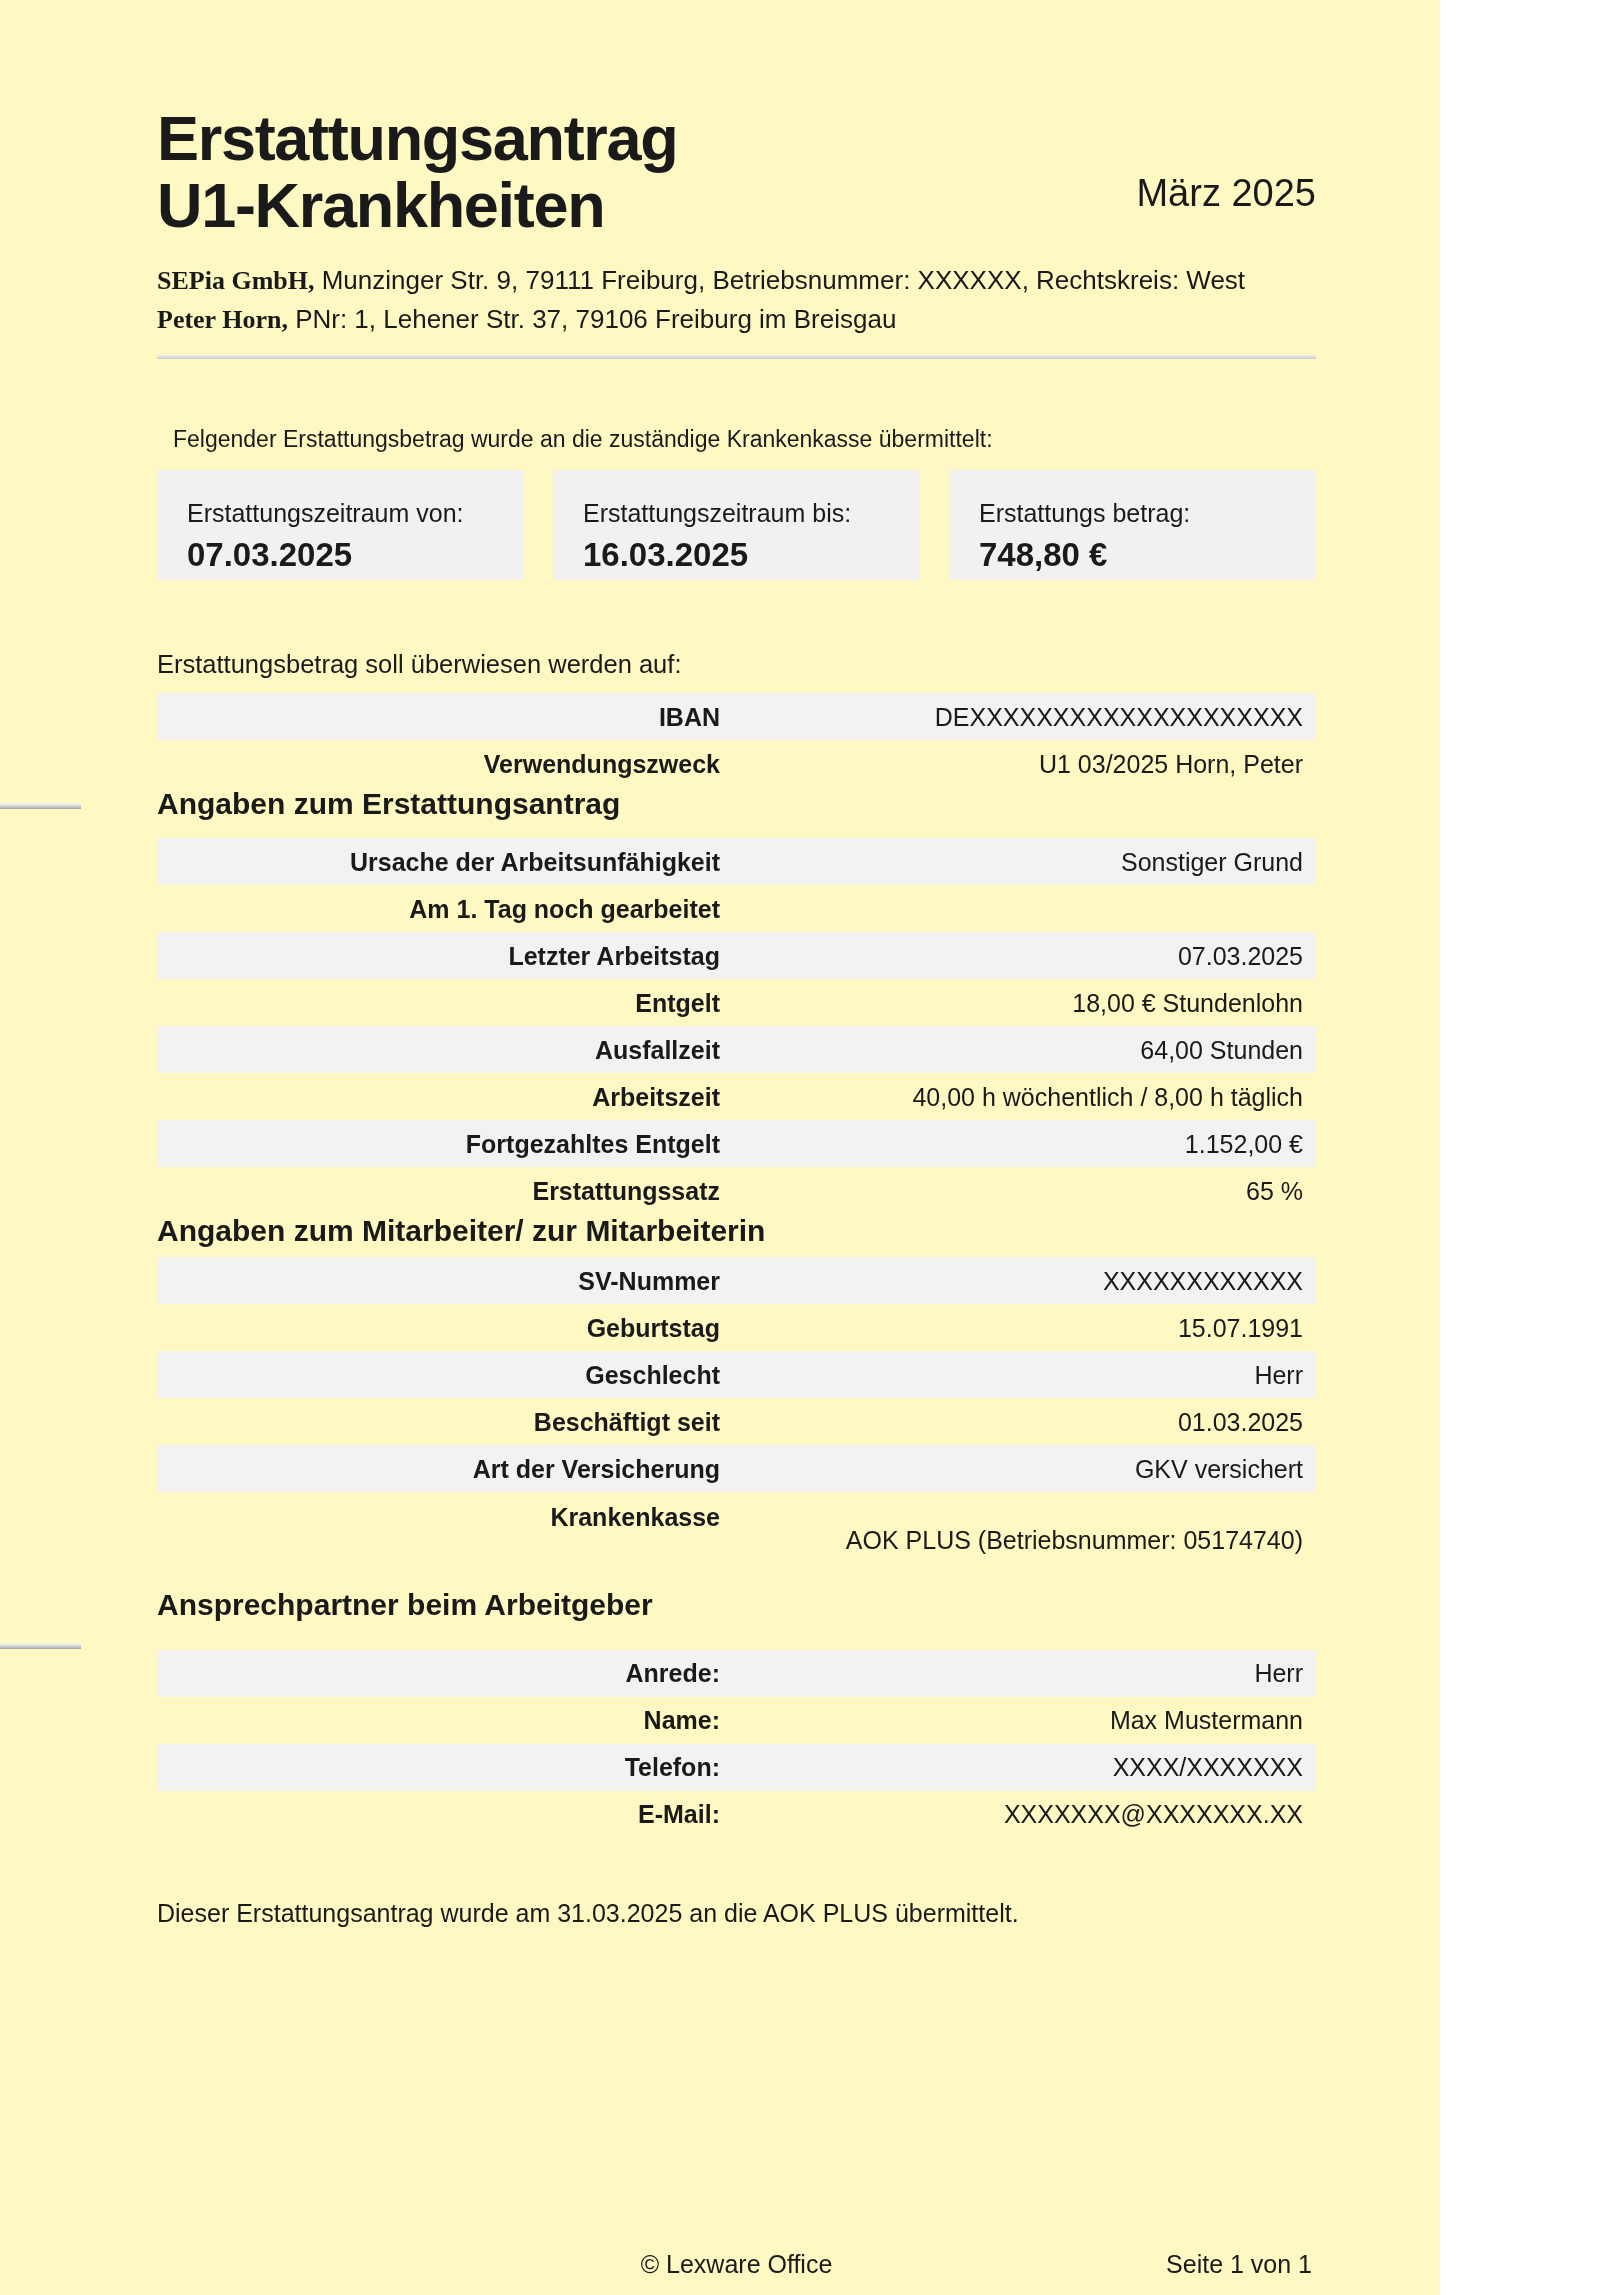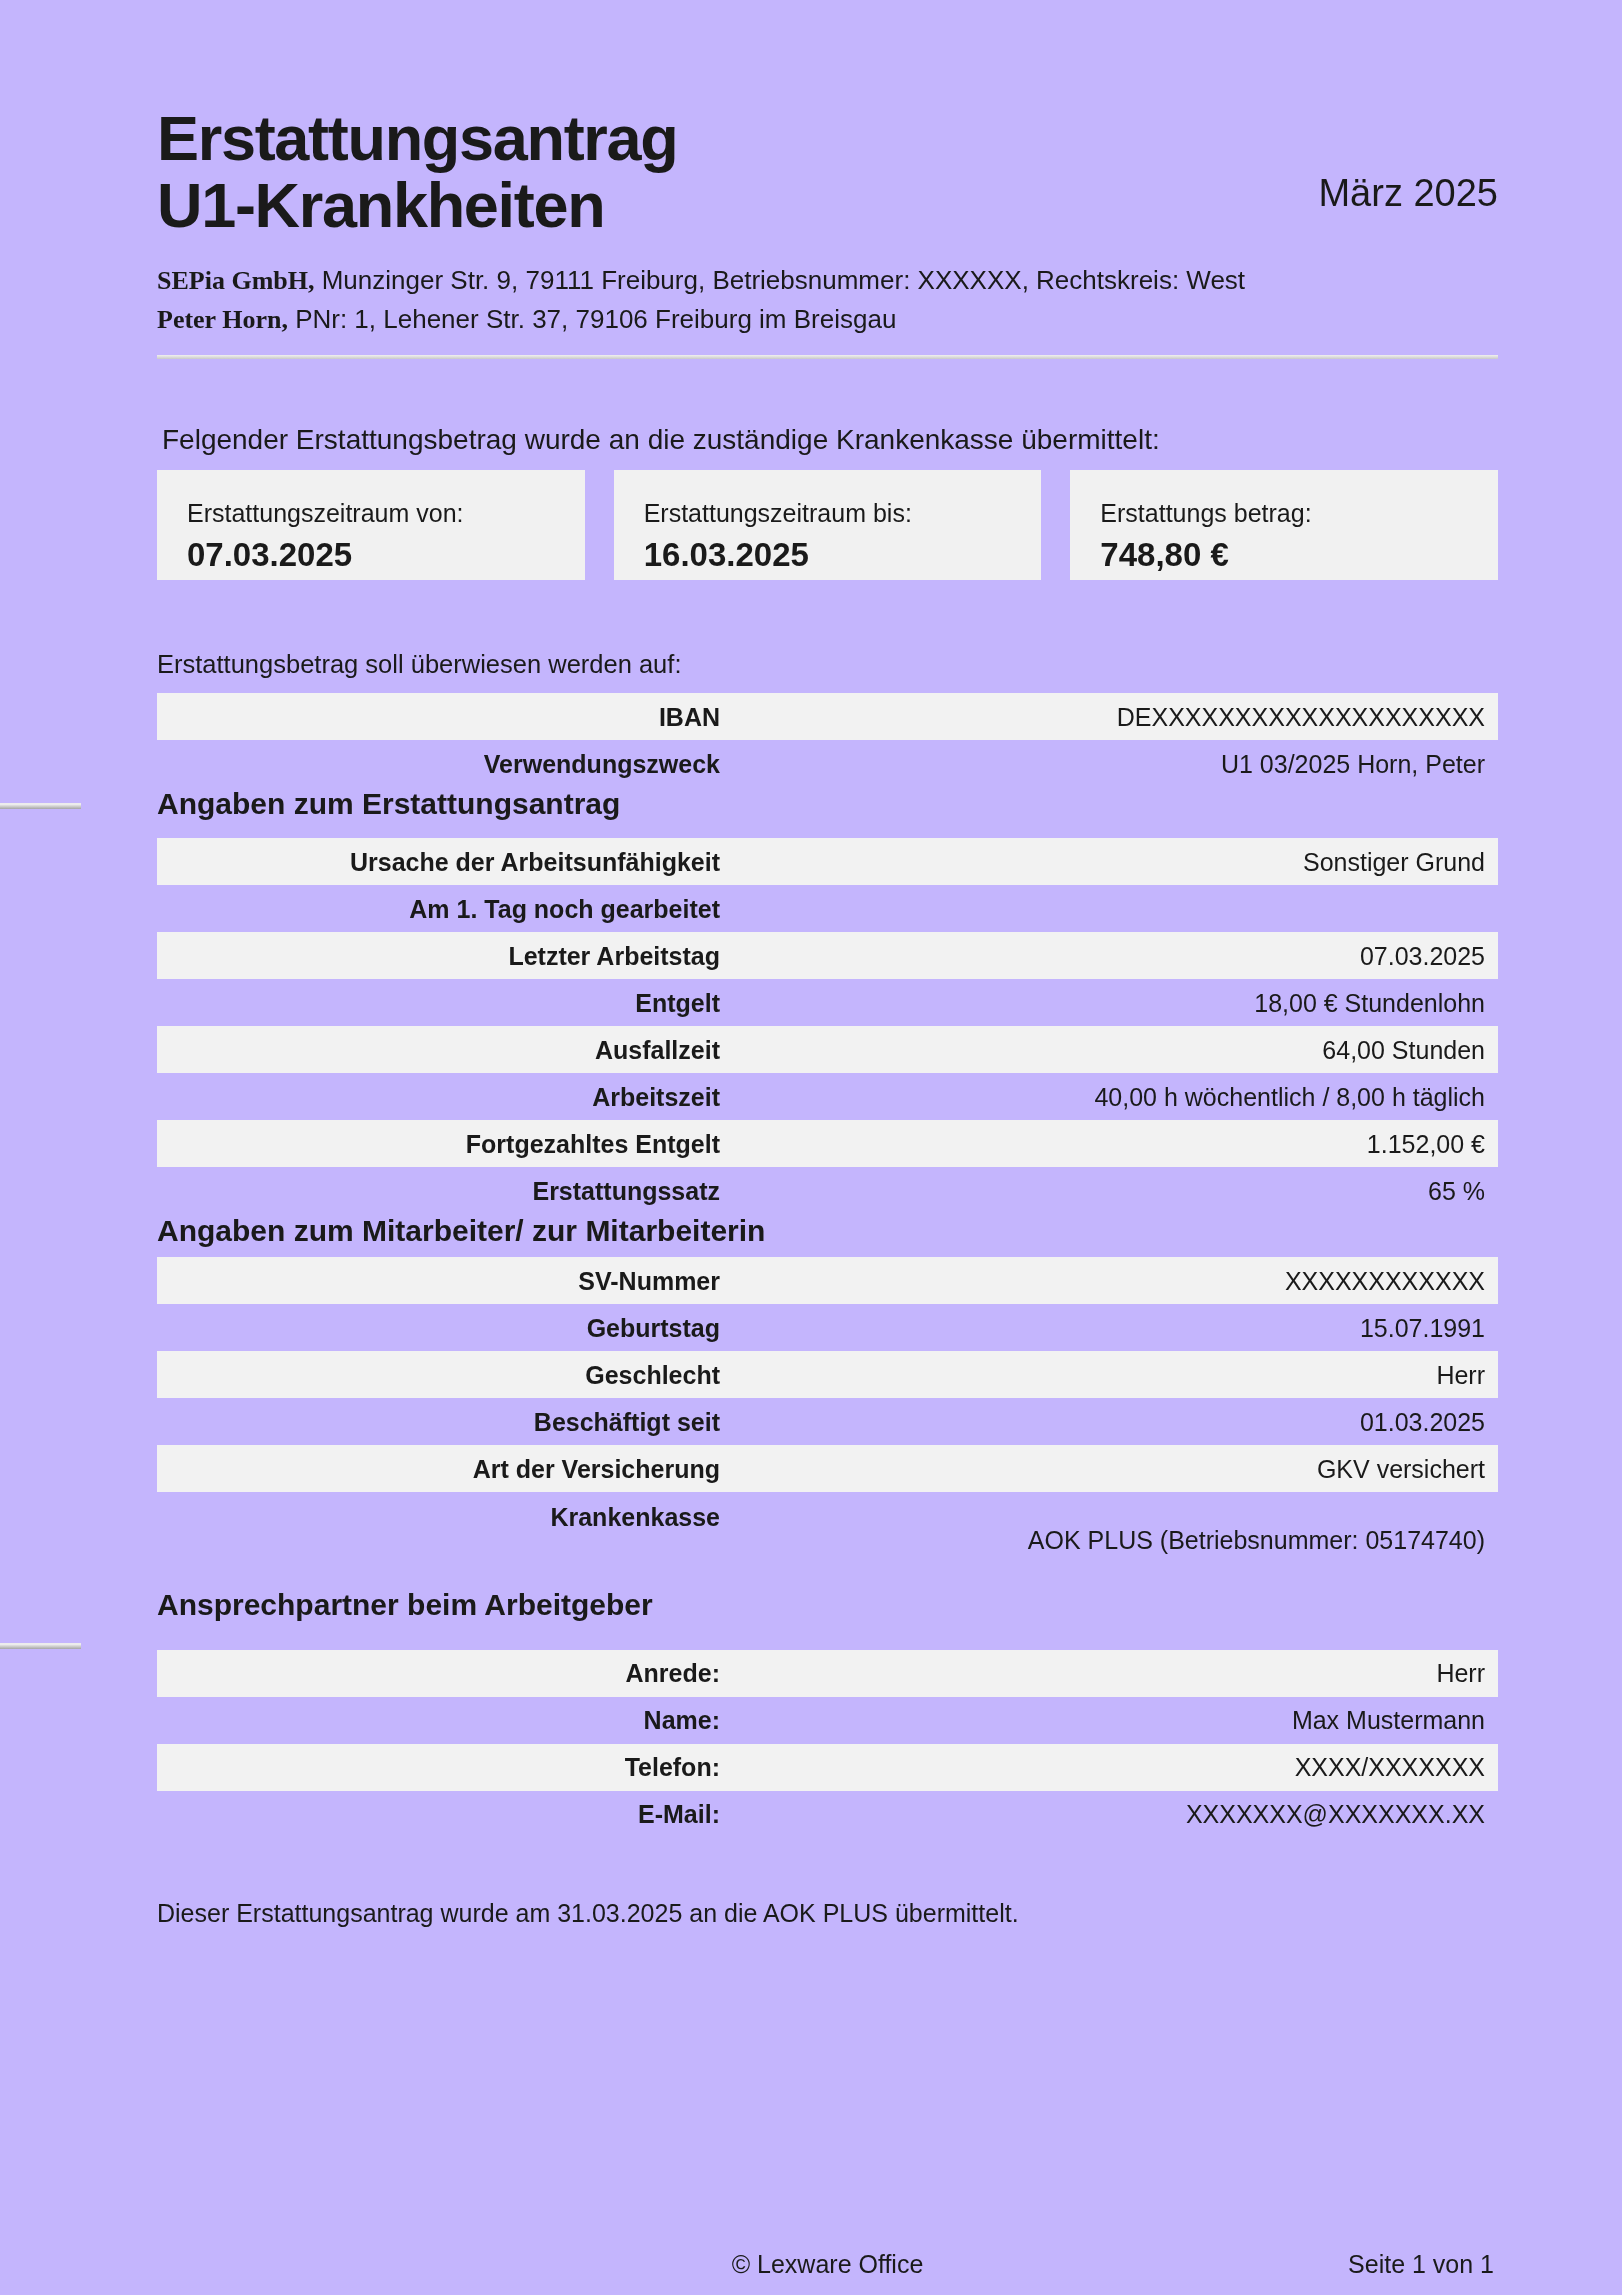--- a/index.html
+++ b/index.html
@@ -1,38 +1,38 @@
 <!DOCTYPE html>
 <html lang="de" style="font-size:10.5px"><head>
 <meta charset="utf-8">
 <style>
   html,body { margin:0; padding:0; background:#ffffff; }
   .page {
     position:relative;
-    width:1622px; height:2295px;
-    background:#c4b5fd;
+    width:1440px; height:2295px;
+    background:#fef9c3;
     font-family:"Liberation Sans", sans-serif;
     color:#1a1a1a;
     overflow:hidden;
   }
   .content { padding:0 124px 0 157px; }
 
   
   .title-row { display:flex; justify-content:space-between; align-items:flex-end; padding-top:105px; }
   .doc-title { margin:0; font-size:63px; line-height:67px; font-weight:700; letter-spacing:-1.3px; }
   .doc-title span { display:block; }
   .period { font-size:38px; line-height:38px; font-weight:400; margin-bottom:27.5px; white-space:nowrap; }
 
   .addr-block { margin-top:22px; }
   .addr { margin:0; font-size:26px; line-height:39px; font-weight:400; }
   .addr strong { font-weight:700;font-family:Liberation Serif, serif; }
 
   .rule { margin-top:15.7px; height:3.9px; background:linear-gradient(to bottom,#f0f0f0,#c9c9c9); }
 
-  .intro  { margin:65px 5px 0; font-size:28px; line-height:31px; }
+  .intro  { margin:65px 16px 0; font-size:23px; line-height:31px; }
   .intro2 { margin:69px 0 0; font-size:25.5px; line-height:31px; }
 
   
   .boxes { display:flex; gap:29px; margin-top:15.7px; }
   .sbox { flex:1; background:#f1f1f1; height:110px; padding:29px 13px 8px 30px; box-sizing:border-box; }
   .sbox-label { font-size:25px; line-height:29px; }
   .sbox-value { font-size:33px; line-height:37px; font-weight:700; margin-top:7.9px; }
 
   
   .table { margin-top:13px; }

